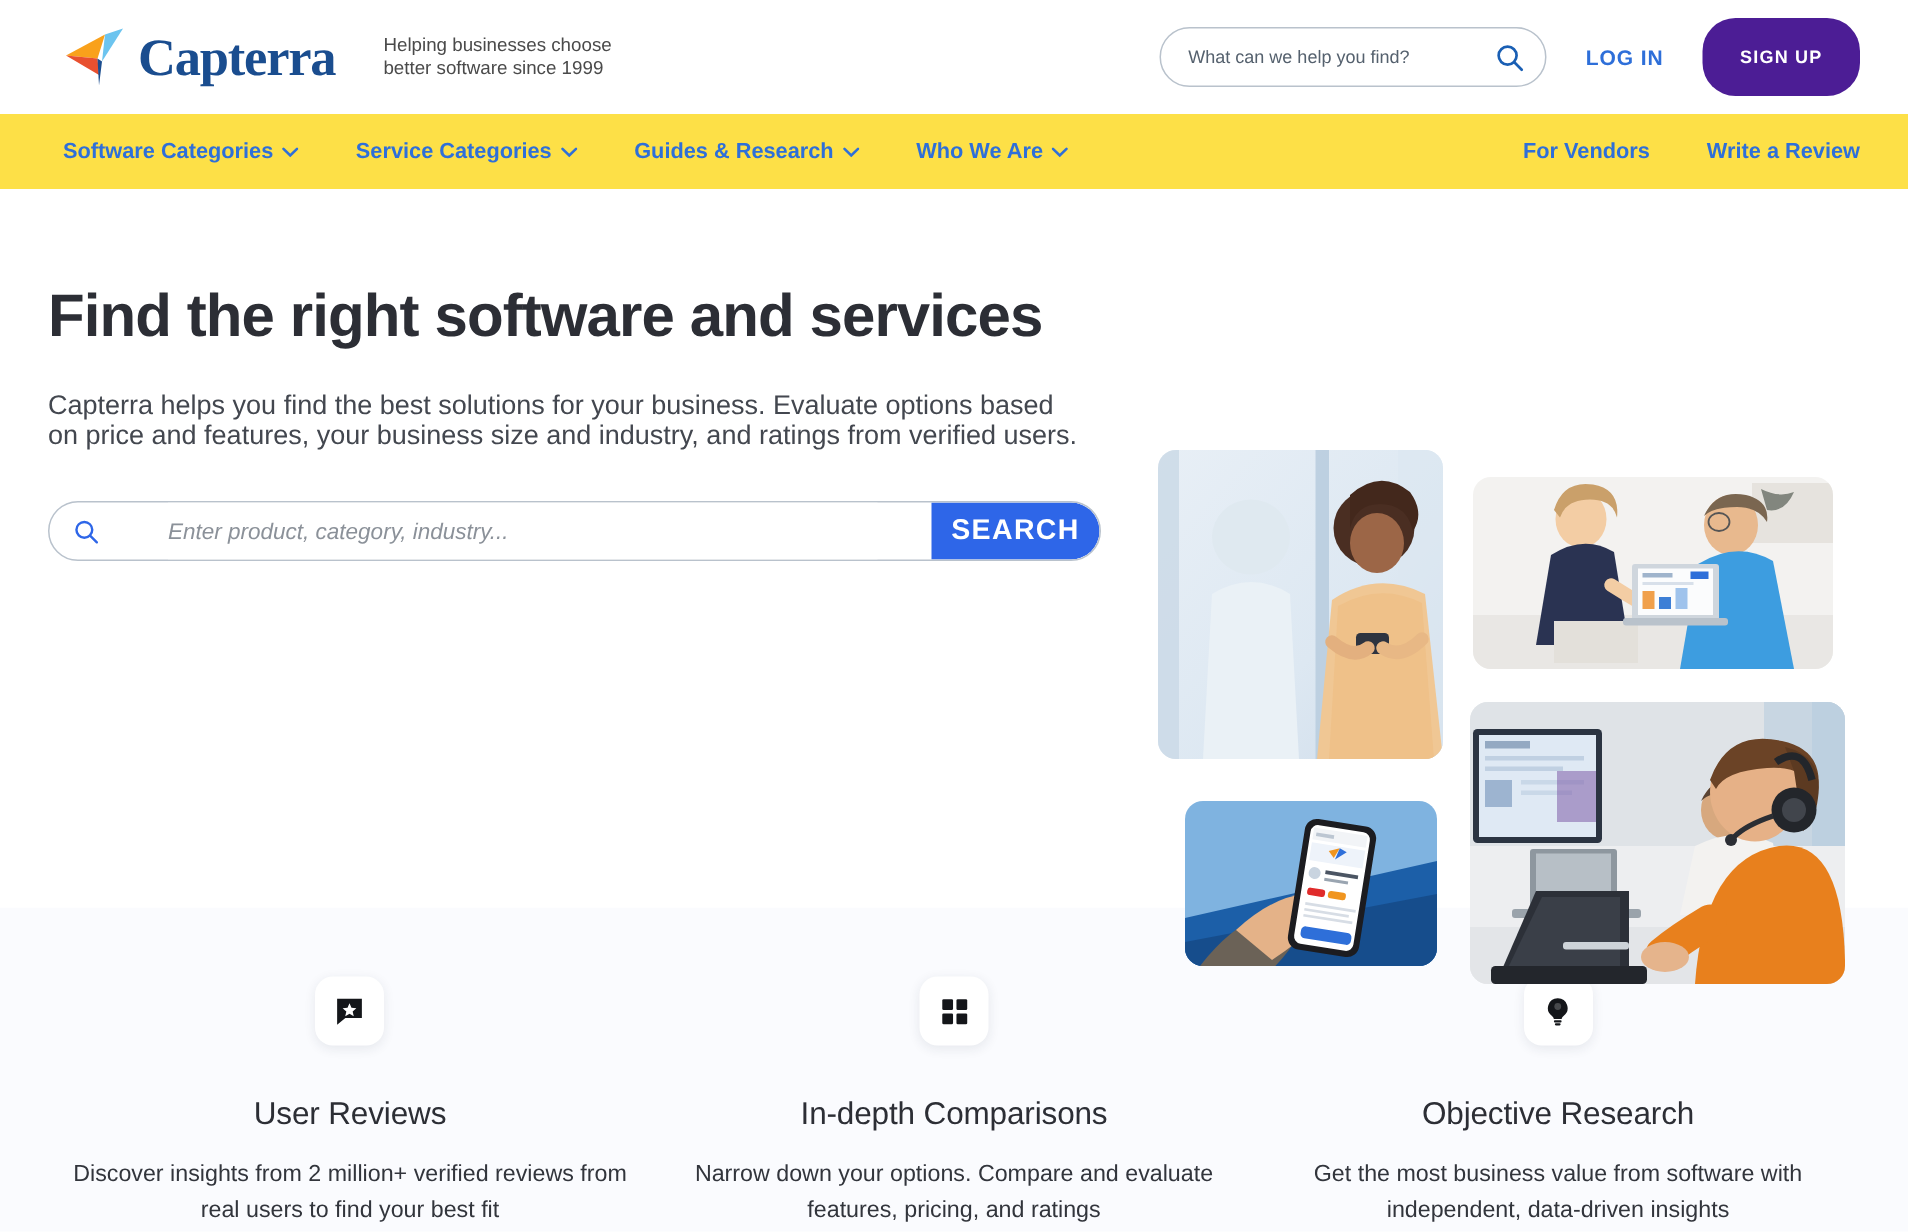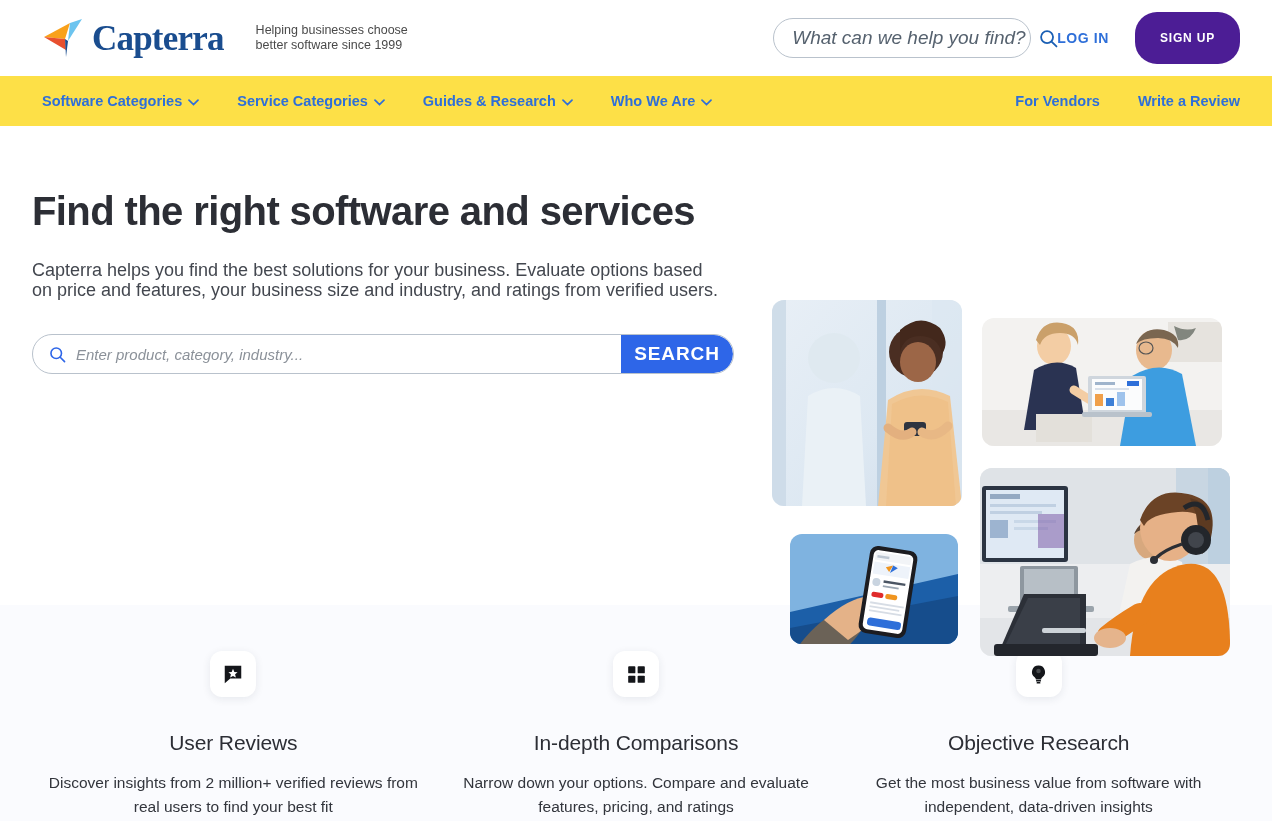--- a/index.html
+++ b/index.html
@@ -54,22 +54,21 @@
     border-radius: 20px;
     display: flex;
     align-items: center;
     padding: 0 14px 0 18px;
     background: #fff;
   }
   .hsearch input {
     flex: 1;
     border: none;
     outline: none;
-    font-size: 19px;
-    font-style: italic;
+    font-size: 12px;
     color: #b91c1c;
     font-family: "Liberation Sans", sans-serif;
     background: transparent;
   }
   .hsearch input::placeholder { color: #55616e; opacity: 1; }
   .icon-btn { background: none; border: none; cursor: pointer; display: flex; align-items: center; padding: 0; }
 
   .login-link {
     font-size: 14px;
     font-weight: bold;
@@ -141,20 +140,21 @@
   }
   .hero-search {
     width: 702px;
     height: 40px;
     border: 1px solid #b9c2cc;
     border-radius: 20px;
     display: flex;
     align-items: center;
     overflow: hidden;
     background: #fff;
+    gap: 36px;
   }
   .hero-search .mag { padding: 0 10px 0 16px; display: flex; align-items: center; }
   .hero-search input {
     flex: 1;
     border: none;
     outline: none;
     height: 100%;
     font-size: 15px;
     font-style: italic;
     color: #8b9199;

